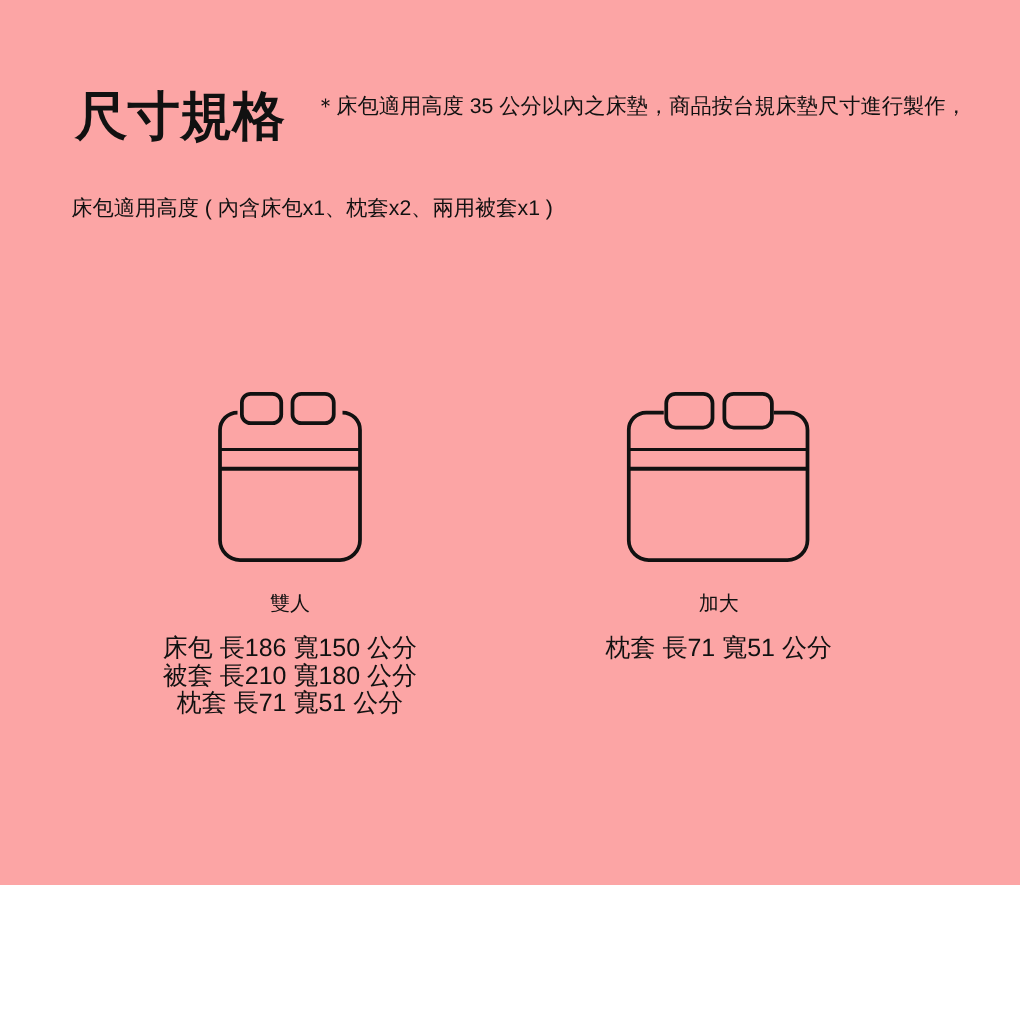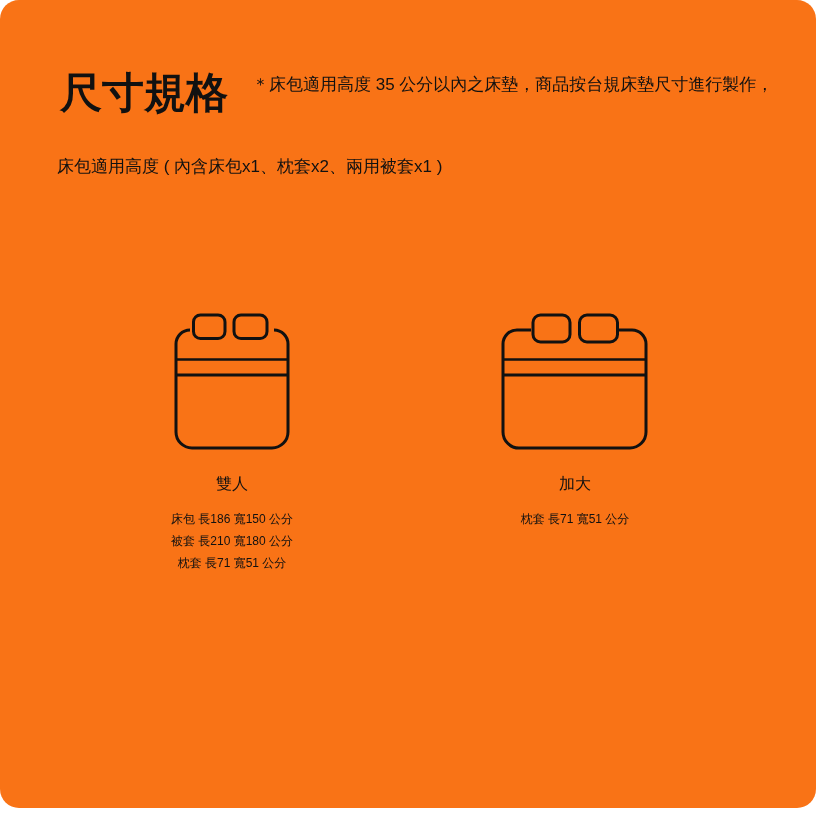--- a/index.html
+++ b/index.html
@@ -9,24 +9,23 @@
   }
   body {
     width: 816px;
     height: 816px;
     font-family: "Liberation Sans", "DejaVu Sans", sans-serif;
     color: #111111;
   }
   .page {
     position: relative;
     width: 816px;
-    height: 808px;
-    background: #f97316;
+    height: 708px;
+    background: #fca5a5;
     overflow: hidden;
-    border-radius: 19px;
   }
   .page-title {
     position: absolute;
     left: 60px;
     top: 70px;
     margin: 0;
     font-size: 42px;
     line-height: 46px;
     font-weight: 700;
     color: #111111;
@@ -66,21 +65,21 @@
     margin: 0 auto;
   }
   .size-name {
     margin-top: 19px;
     font-size: 16px;
     line-height: 28px;
     color: #111111;
   }
   .spec-list {
     margin-top: 10px;
-    font-size: 12px;
+    font-size: 20px;
     line-height: 22px;
     color: #111111;
   }
   .spec-line { white-space: nowrap; }
 </style>
 </head>
 <body>
 
 <div class="page">
 

